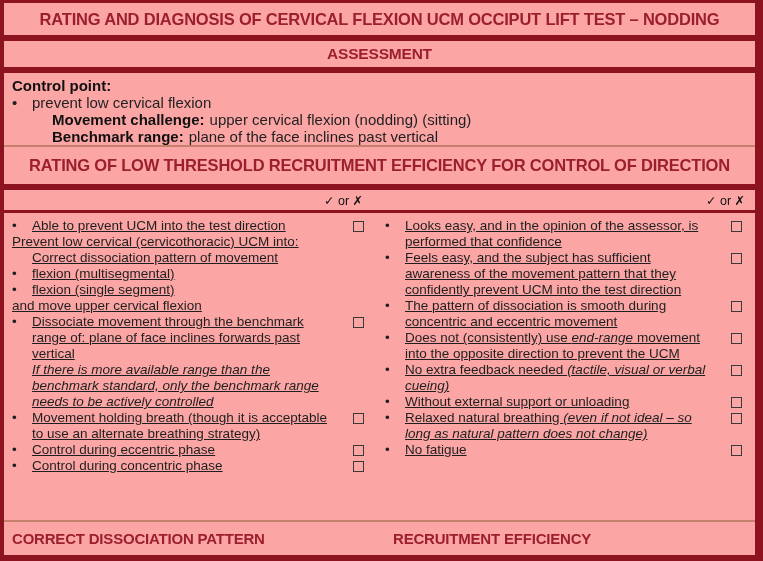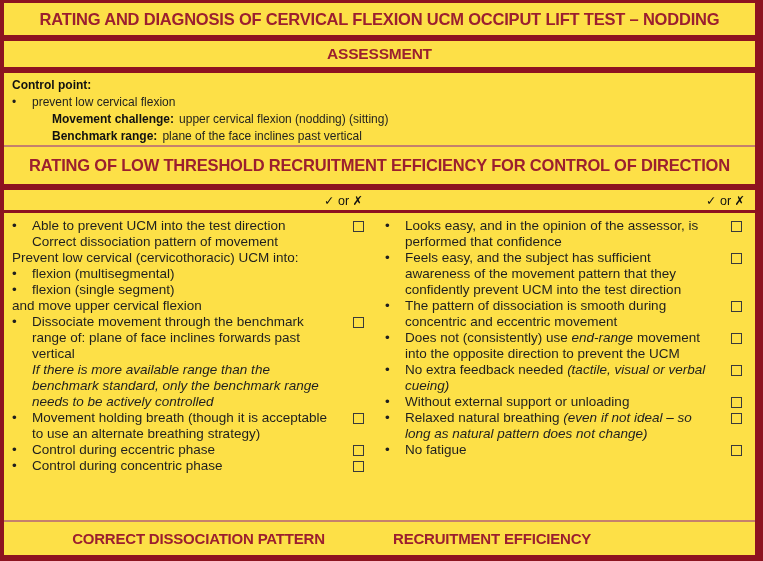--- a/index.html
+++ b/index.html
@@ -1,56 +1,56 @@
 <!DOCTYPE html>
 <html><head>
 <meta charset="utf-8">
 <style>
   html,body{margin:0;padding:0;background:#d9cfc9;}
   .page{
     position:relative;
     width:763px;height:561px;box-sizing:border-box;
-    background:#fde047;
+    background:#fca5a5;
     border-style:solid;border-color:#8D1320;
     border-width:3px 8px 6px 4px;
     font-family:"Liberation Sans",sans-serif;
     color:#1f1f1f;
     display:flex;flex-direction:column;
     overflow:hidden;
   }
   .band{display:flex;align-items:center;justify-content:center;}
   .band-title{height:32px;}
   .band-assess{height:26px;}
   .band-rating{height:37px;}
   .red-heading{
     color:#9B1F2F;font-weight:bold;font-size:16.5px;letter-spacing:-0.2px;
   }
   .bar{background:#8D1320;flex:none;}
   .bar-6{height:6px;}
   .bar-3{height:3px;}
   .thinline{height:2px;background:#C5806C;flex:none;}
-  .assess-content{height:72px;box-sizing:border-box;padding:4px 8px 0 8px;font-size:12px;line-height:17px;}
+  .assess-content{height:72px;box-sizing:border-box;padding:4px 8px 0 8px;font-size:15px;line-height:17px;}
   .a-line{display:flex;}
   .a-bullet{width:20px;flex:none;}
   .bold{font-weight:bold;color:#111;}
   .a-label{font-weight:bold;color:#111;margin-right:5px;padding-left:40px;}
   .checkrow{height:20px;display:flex;align-items:center;font-size:12.5px;color:#111;}
   .checkrow .half-l{width:373px;flex:none;display:flex;justify-content:flex-end;padding-right:14px;box-sizing:border-box;}
   .checkrow .half-r{flex:1;display:flex;justify-content:flex-end;padding-right:10px;}
   .bodygrid{flex:1;display:flex;padding:5px 0 0 8px;box-sizing:border-box;font-size:13.5px;line-height:16px;}
   .col-l{width:365px;flex:none;}
   .col-r{flex:1;padding-left:8px;}
   .cl-item{display:flex;align-items:flex-start;}
   .lead{width:20px;flex:none;}
-  .cl-text{flex:1;padding-right:2px;}
+  .cl-text{flex:1;padding-right:2px;text-decoration:underline;}
   .it{font-style:italic;}
   .check-cell{width:38px;flex:none;display:flex;justify-content:center;padding-top:3px;}
   .checkbox{width:9px;height:9px;border:1px solid #3a3a3a;background:transparent;display:block;}
   .band-footer{height:33px;display:flex;align-items:center;flex:none;}
-  .band-footer .f-l{width:373px;flex:none;padding-left:16px;box-sizing:border-box;text-align:center;}
+  .band-footer .f-l{width:373px;flex:none;padding-left:8px;box-sizing:border-box;}
   .band-footer .f-r{flex:1;padding-left:16px;}
   .footer-label{color:#9B1F2F;font-weight:bold;font-size:15px;letter-spacing:-0.2px;}
 </style>
 </head>
 <body>
 
 <div class="page">
 
   <div class="band band-title">
     <span class="red-heading">RATING AND DIAGNOSIS OF CERVICAL FLEXION UCM OCCIPUT LIFT TEST – NODDING</span>
@@ -104,26 +104,26 @@
   <div class="bodygrid">
     <div class="col-l" id="col-left">
         <div class="cl-item">
           <span class="lead">•</span>
           <span class="cl-text"><span>Able to prevent UCM into the test direction</span></span>
           <span class="check-cell">
             <span class="checkbox"></span>
           </span>
         </div>
         <div class="cl-item">
+          <span class="cl-text"><span>Prevent low cervical (cervicothoracic) UCM into:</span></span>
+          <span class="check-cell"></span>
+        </div>
+        <div class="cl-item">
           <span class="lead"></span>
           <span class="cl-text"><span>Correct dissociation pattern of movement</span></span>
-          <span class="check-cell"></span>
-        </div>
-        <div class="cl-item">
-          <span class="cl-text"><span>Prevent low cervical (cervicothoracic) UCM into:</span></span>
           <span class="check-cell"></span>
         </div>
         <div class="cl-item">
           <span class="lead">•</span>
           <span class="cl-text"><span>flexion (multisegmental)</span></span>
           <span class="check-cell"></span>
         </div>
         <div class="cl-item">
           <span class="lead">•</span>
           <span class="cl-text"><span>flexion (single segment)</span></span>

